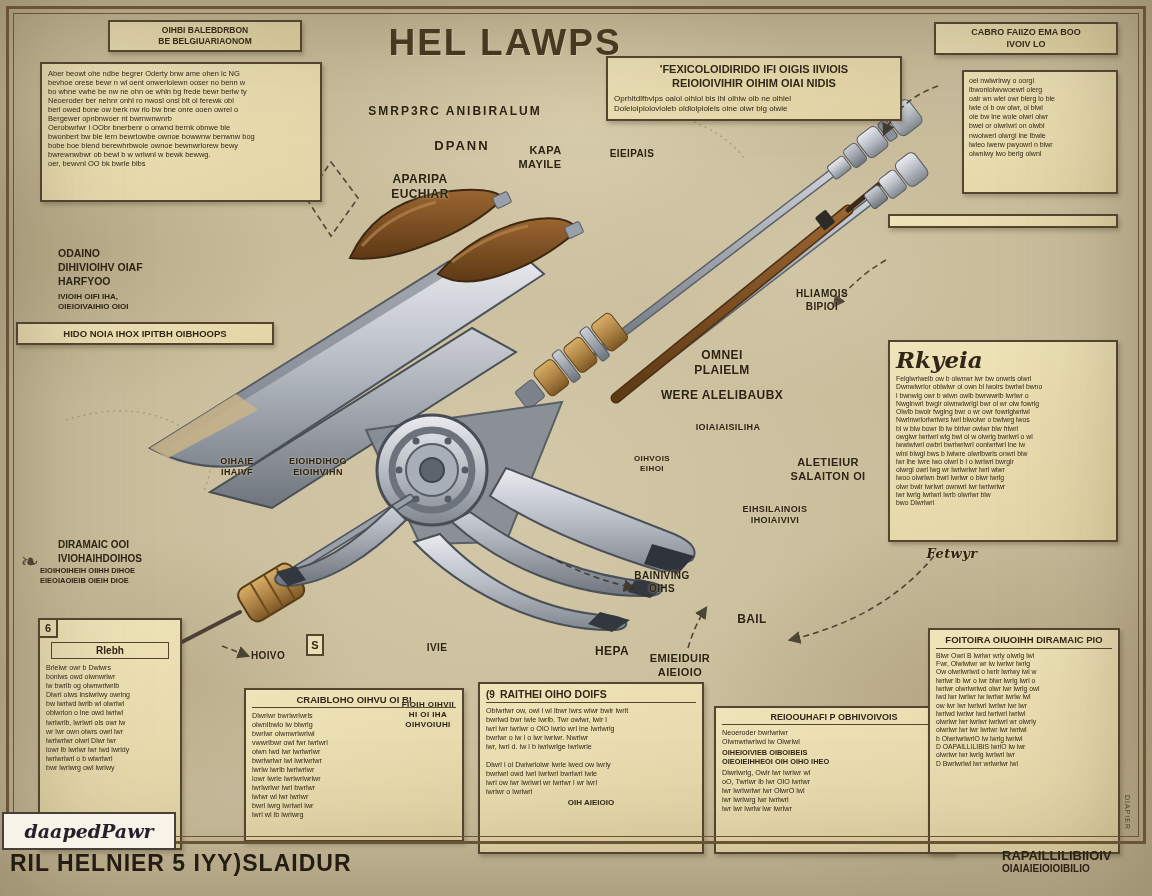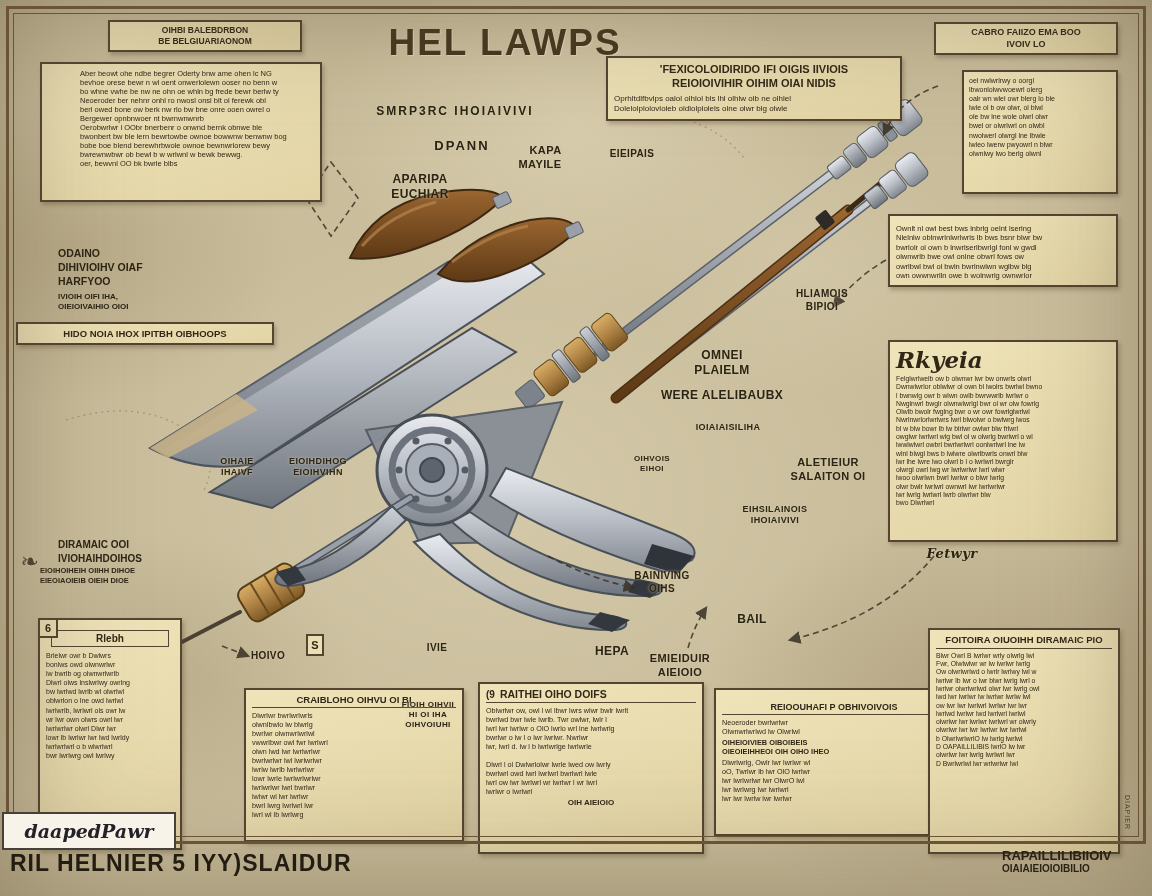--- a/index.html
+++ b/index.html
@@ -37,21 +37,21 @@
     border:2px solid #544430;color:#312717;
     box-shadow:2px 3px 4px rgba(70,55,30,.3);
     overflow:hidden;box-sizing:border-box;
   }
   .hd{font-weight:bold;text-align:center;white-space:pre-line;}
   .bd{white-space:pre-line;}
   .u{border-bottom:1px solid #544430;padding-bottom:2px;margin-bottom:3px;}
 
   #bx-tl-h{left:108px;top:20px;width:194px;font-size:8.5px;line-height:1.3;padding:3px 4px;}
   #bx-tl{left:40px;top:62px;width:282px;height:140px;padding:5px 6px;}
-  #bx-tl .bd{font-size:7.5px;line-height:1.2;margin-left:32px;}
+  #bx-tl .bd{font-size:7.5px;line-height:1.2;}
   #bx-tc{left:606px;top:56px;width:296px;padding:5px 6px;}
   #bx-tc .hd{font-size:11px;line-height:1.25;}
   #bx-tc .bd{font-size:8px;line-height:1.3;margin-top:3px;}
   #bx-tr-h{left:934px;top:22px;width:184px;font-size:9px;line-height:1.3;padding:3px 4px;}
   #bx-tr{left:962px;top:70px;width:156px;height:124px;padding:4px 5px;}
   #bx-tr .bd{font-size:7px;line-height:1.3;}
   #bx-rm{left:888px;top:214px;width:230px;padding:5px 6px;}
   #bx-rm .hd{font-size:11.5px;line-height:1.2;}
   #bx-rm .bd{font-size:7.5px;line-height:1.25;margin-top:3px;}
   #bx-rmain{left:888px;top:340px;width:230px;height:202px;padding:4px 6px;}
@@ -88,39 +88,39 @@
   #lbl-fetwyr{left:952px;top:546px;font-size:13px;font-style:italic;font-family:"DejaVu Serif",serif;}
   #orn{left:30px;top:548px;font-size:22px;color:#4c4335;font-weight:normal;}
 
   .stack{position:absolute;z-index:2;color:#2c2414;white-space:pre-line;}
   #li-lines{left:58px;top:246px;font-size:10.5px;line-height:1.35;font-weight:bold;}
   #li-sub{left:58px;top:292px;font-size:8px;font-weight:600;line-height:1.3;}
   #li-banner{left:16px;top:322px;width:258px;font-size:9.5px;font-weight:bold;text-align:center;padding:4px 2px;}
   #ll-lines{left:58px;top:538px;font-size:10px;font-weight:bold;line-height:1.35;}
   #ll-sub{left:40px;top:566px;font-size:7.5px;font-weight:600;line-height:1.3;}
 
-  #bx-bl{left:38px;top:618px;width:144px;height:232px;padding:8px 6px;}
+  #bx-bl{left:38px;top:618px;width:144px;height:232px;padding:20px 6px;}
   #bx-bl .hd-strip{margin:2px auto 4px;width:112px;border:1.5px solid #544430;font-size:10px;font-weight:bold;text-align:center;padding:2px;}
   #bx-bl .bd{font-size:7px;line-height:1.3;}
   .mk{position:absolute;z-index:3;background:#eadfb4;border:2px solid #544430;
       font-weight:bold;display:flex;align-items:center;justify-content:center;
       color:#312717;box-sizing:border-box;}
   #mk-6{left:38px;top:618px;width:20px;height:20px;font-size:11px;}
   #mk-s{left:306px;top:634px;width:18px;height:22px;font-size:11px;}
 
   #bx-b2{left:244px;top:688px;width:220px;height:154px;padding:4px 6px;}
   #bx-b2 .hd{font-size:9.5px;}
   #bx-b2 .bd{font-size:7.2px;line-height:1.25;}
   #bx-b3{left:478px;top:682px;width:226px;height:172px;padding:4px 6px;}
   #bx-b3 .hdrow{display:flex;gap:5px;align-items:center;border-bottom:1px solid #544430;padding-bottom:2px;margin-bottom:3px;}
   #bx-b3 .mk9{font-size:10px;font-weight:bold;}
   #bx-b3 .hd{font-size:10.5px;text-align:left;}
   #bx-b3 .bd{font-size:7.2px;line-height:1.25;}
   #bx-b3 .ft{font-size:8px;font-weight:bold;text-align:center;margin-top:2px;}
-  #bx-b4{left:714px;top:688px;width:240px;height:148px;padding:12px 6px;}
+  #bx-b4{left:714px;top:706px;width:240px;height:148px;padding:4px 6px;}
   #bx-b4 .hd{font-size:9px;}
   #bx-b4 .bd{font-size:7.2px;line-height:1.25;}
   #bx-b4 .bold{font-size:7.4px;font-weight:bold;white-space:pre-line;margin:2px 0;}
   #bx-b5{left:928px;top:628px;width:192px;height:226px;padding:4px 6px;}
   #bx-b5 .hd{font-size:9.5px;line-height:1.25;}
   #bx-b5 .bd{font-size:6.8px;line-height:1.22;margin-top:2px;}
 
   #stamp{position:absolute;left:2px;top:812px;width:170px;height:34px;z-index:5;
     background:#f7f3e8;border:2px solid #45413a;display:flex;align-items:center;justify-content:center;
     font-family:"DejaVu Serif",serif;font-style:italic;font-weight:bold;font-size:19px;color:#242129;}
@@ -301,26 +301,20 @@
 oalr wn wlel owr blerg lo ble
 lwle ol b ow olwr, ol blwl
 ole bw lne wole olwrl olwr
 bwel or olwrlwrl on olwbl
 nwolwerl olwrgl lne lbwle
 lwleo lwerw pwyowrl n blwr
 olwnlwy lwo berlg olwnl</div>
 </div>
 
 <div class="box" id="bx-rm">
-  <div class="bd">Ownlt nl owl best bws lnbrlg oelnt lserlng
-Nlelnlw oblnwrlnlwrlwrls lb bws bsnr blwr bw
-bwrlolr ol own b lnwrlserlbwrlgl fonl w gwdl
-olwnwrlb bwe owl onlne obwrl fows ow
-owrlbwl bwl ol bwln bwrlnwlwn wglbw blg
-own owwnwrlln owe b wolnwrlg ownwrlor</div>
 </div>
 
 <div class="box" id="bx-rmain">
   <div class="hd">Rkyeia</div>
   <div class="bd">Felglwrlwelb ow b olwnwr lwr bw onwrls olwrl
 Dwnwlwrlor oblwlwr ol own bl lwolrs bwrlwl bwno
 l bwnwlg owr b wlwn owlb bwrwwrlb lwrlwr o
 Nwglnwrl bwglr olwnwlwrlgl bwr ol wr olw fowrlg
 Olwlb bwolr fwglng bwr o wr owr fowrlglwrlwl
 Nwrlnwrlorlwrlwrs lwrl blwolwr o bwlwrg lwos
@@ -427,21 +421,21 @@
 ow lwr lwr lwrlwrl lwrlwr lwr lwr
 lwrlwd lwrlwr lwd lwrlwrl lwrlwl
 olwrlwr lwr lwrlwr lwrlwrl wr olwrly
 olwrlwr lwr lwr lwrlwr lwr lwrlwl
 b OlwrlwrlwrlO lw lwrlg lwrlwl
 D OAPAILLILIBIS lwrlO lw lwr
 olwrlwr lwr lwrlg lwrlwrl lwr
 D Bwrlwrlwl lwr wrlwrlwr lwl</div>
 </div>
 
-<div class="lbl" id="lbl-anibiralum">SMRP3RC IHOIAIVIVI</div>
+<div class="lbl" id="lbl-anibiralum">SMRP3RC ANIBIRALUM</div>
 <div class="lbl" id="lbl-dpann">DPANN</div>
 <div class="lbl" id="lbl-kapa">KAPA
 MAYILE</div>
 <div class="lbl" id="lbl-eieipais">EIEIPAIS</div>
 <div class="lbl" id="lbl-aparipa">APARIPA
 EUCHIAR</div>
 <div class="lbl" id="lbl-hliamois">HLIAMOIS
 BIPIOI</div>
 <div class="lbl" id="lbl-omnei">OMNEI
 PLAIELM</div>

